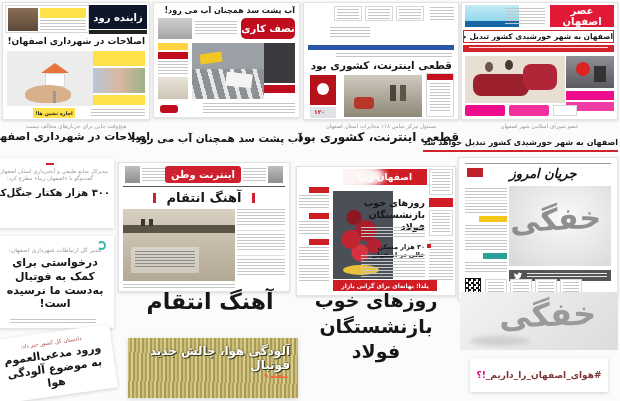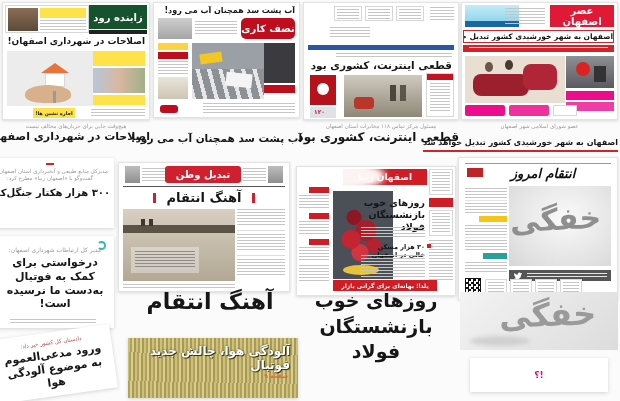--- a/index.html
+++ b/index.html
@@ -19,21 +19,21 @@
   .chip{position:absolute}
   .box{position:absolute;border:1px solid #d7d7d7;background:#fff}
   .photo{position:absolute;overflow:hidden}
 </style>
 </head>
 <body>
 
 <div id="canvas">
 
   <div class="tile" style="left:2px;top:2px;width:148px;height:118px">
-    <div class="abs masthead" style="right:2px;top:2px;width:58px;height:24px;background:#14532d;font-size:10px">زاینده رود</div>
+    <div class="abs masthead" style="right:2px;top:2px;width:58px;height:24px;background:#0f172a;font-size:10px">زاینده رود</div>
     <div class="abs" style="right:2px;top:27px;width:58px;height:4px;background:#222"></div>
     <div class="box" style="left:2px;top:2px;width:84px;height:28px">
       <div class="photo" style="left:2px;top:2px;width:30px;height:23px;background:linear-gradient(#8a6d55,#5d4a3a)"></div>
       <div class="chip" style="right:2px;top:2px;width:46px;height:10px;background:#ffe24a"></div>
       <div class="abs lines" style="right:2px;top:14px;width:46px;height:11px"></div>
     </div>
     <div class="abs hl" style="right:4px;top:33px;width:140px;font-size:9px;text-align:right;white-space:nowrap">اصلاحات در شهرداری اصفهان!</div>
     <div class="photo" style="left:4px;top:48px;width:86px;height:55px;background:#ececec">
       <div class="abs" style="left:34px;top:12px;width:0;height:0;border-left:14px solid transparent;border-right:14px solid transparent;border-bottom:10px solid #e8743c"></div>
       <div class="abs" style="left:38px;top:22px;width:20px;height:14px;background:#fff;border:1px solid #d8d8d8"></div>
@@ -157,21 +157,21 @@
   <div class="abs" style="left:0;top:240px;width:10px;height:86px;background:linear-gradient(#5b84b8 0 40%,#c43 40% 55%,#eee 55%)"></div>
 
   <div class="card" style="left:-4px;top:236px;width:118px;height:92px">
     <div class="abs" style="right:8px;top:5px;width:9px;height:9px;border:2px solid #35b8b0;border-radius:50%;border-left-color:transparent"></div>
     <div class="kick" style="font-size:6px;margin-top:10px">مدیر کل ارتباطات شهرداری اصفهان:</div>
     <div class="hl" style="font-size:11px;text-align:center;padding:2px 8px 0">درخواستی برای کمک به فوتبال به‌دست ما نرسیده است!</div>
     <div class="lines" style="position:absolute;left:14px;bottom:5px;width:86px;height:4px"></div>
   </div>
 
   <div class="tile" style="left:118px;top:162px;width:172px;height:130px">
-    <div class="abs masthead" style="right:48px;top:3px;width:76px;height:17px;background:#cf2030;border-radius:3px;font-size:10px">تبدیل وطن</div>
+    <div class="abs masthead" style="right:48px;top:3px;width:76px;height:17px;background:#cf2030;border-radius:3px;font-size:10px">اینترنت وطن</div>
     <div class="photo" style="right:6px;top:3px;width:15px;height:17px;background:linear-gradient(#bdbdbd,#8e8e8e)"></div>
     <div class="abs lines" style="right:23px;top:5px;width:23px;height:13px"></div>
     <div class="photo" style="left:6px;top:3px;width:15px;height:17px;background:linear-gradient(#bdbdbd,#8e8e8e)"></div>
     <div class="abs lines" style="left:23px;top:5px;width:23px;height:13px"></div>
     <div class="abs" style="left:4px;right:4px;top:23px;height:1px;background:#555"></div>
     <div class="abs hl" style="left:0;right:0;top:27px;font-size:13px;text-align:center">آهنگ انتقام</div>
     <div class="abs" style="right:34px;top:30px;width:3px;height:10px;background:#cf2030"></div>
     <div class="abs" style="left:34px;top:30px;width:3px;height:10px;background:#cf2030"></div>
     <div class="abs" style="right:4px;top:46px;width:48px;height:72px">
       <div class="lines" style="height:18px"></div>
@@ -220,21 +220,21 @@
     <div class="abs hl" style="right:30px;top:30px;width:64px;font-size:9.5px;text-align:right">روزهای خوب بازنشستگان فولاد</div>
     <div class="abs lines" style="right:30px;top:60px;width:64px;height:12px"></div>
     <div class="abs hl" style="right:30px;top:76px;width:64px;font-size:6.5px;text-align:right">۳۰ هزار مسکن خالی در اصفهان</div>
     <div class="abs" style="right:24px;top:77px;width:4px;height:4px;background:#d01c24"></div>
     <div class="abs lines" style="right:30px;top:88px;width:64px;height:22px"></div>
     <div class="abs" style="left:36px;bottom:4px;width:104px;height:11px;background:#d01c24;color:#fff;font-size:6px;font-weight:bold;display:flex;align-items:center;justify-content:center">یلدا؛ بهانه‌ای برای گرانی بازار</div>
   </div>
 
   <div class="tile" style="left:458px;top:157px;width:160px;height:143px">
     <div class="abs" style="left:6px;right:6px;top:5px;height:1px;background:#9a9a9a"></div>
-    <div class="abs" style="right:26px;top:8px;width:96px;font-size:13px;font-weight:bold;font-style:italic;color:#111;text-align:center">انتقام امروز</div>
+    <div class="abs" style="right:26px;top:8px;width:96px;font-size:13px;font-weight:bold;font-style:italic;color:#111;text-align:center">جریان امروز</div>
     <div class="chip" style="left:8px;top:10px;width:16px;height:9px;background:#c0222a"></div>
     <div class="abs" style="left:6px;top:30px;width:42px;height:92px">
       <div class="lines" style="height:10px"></div>
       <div style="height:1px;background:#e2e2e2;margin:2px 0"></div>
       <div class="lines" style="height:10px"></div>
       <div style="width:28px;height:6px;background:#f5c518;margin:3px 0"></div>
       <div class="lines" style="height:10px"></div>
       <div style="height:1px;background:#e2e2e2;margin:2px 0"></div>
       <div class="lines" style="height:10px"></div>
       <div style="width:24px;height:6px;background:#2aa198;margin:3px 0"></div>
@@ -284,16 +284,17 @@
     <div class="hl" style="font-size:19px;line-height:1.35">روزهای خوب بازنشستگان فولاد</div>
   </div>
 
 
   <div class="abs" style="left:460px;top:292px;width:158px;height:58px;background:linear-gradient(135deg,#f3f3f3,#dcdcdc);overflow:hidden">
     <div style="position:absolute;right:22px;top:4px;font-size:32px;font-weight:bold;color:#9a9a9a;transform:rotate(-2deg)">خفگی</div>
     <div style="position:absolute;left:10px;bottom:4px;width:60px;height:10px;background:#cfcfcf;border-radius:50%;filter:blur(2px)"></div>
   </div>
 
   <div class="card" style="left:470px;top:358px;width:138px;height:34px;display:flex;align-items:center;justify-content:center">
+    <span style="font-size:9px;font-weight:bold;color:#7d3535">#هوای_اصفهان_را_داریم_</span>
     <span style="font-size:9px;font-weight:bold;color:#e6007e">!؟</span>
   </div>
 
 </div>
 
 </body></html>

